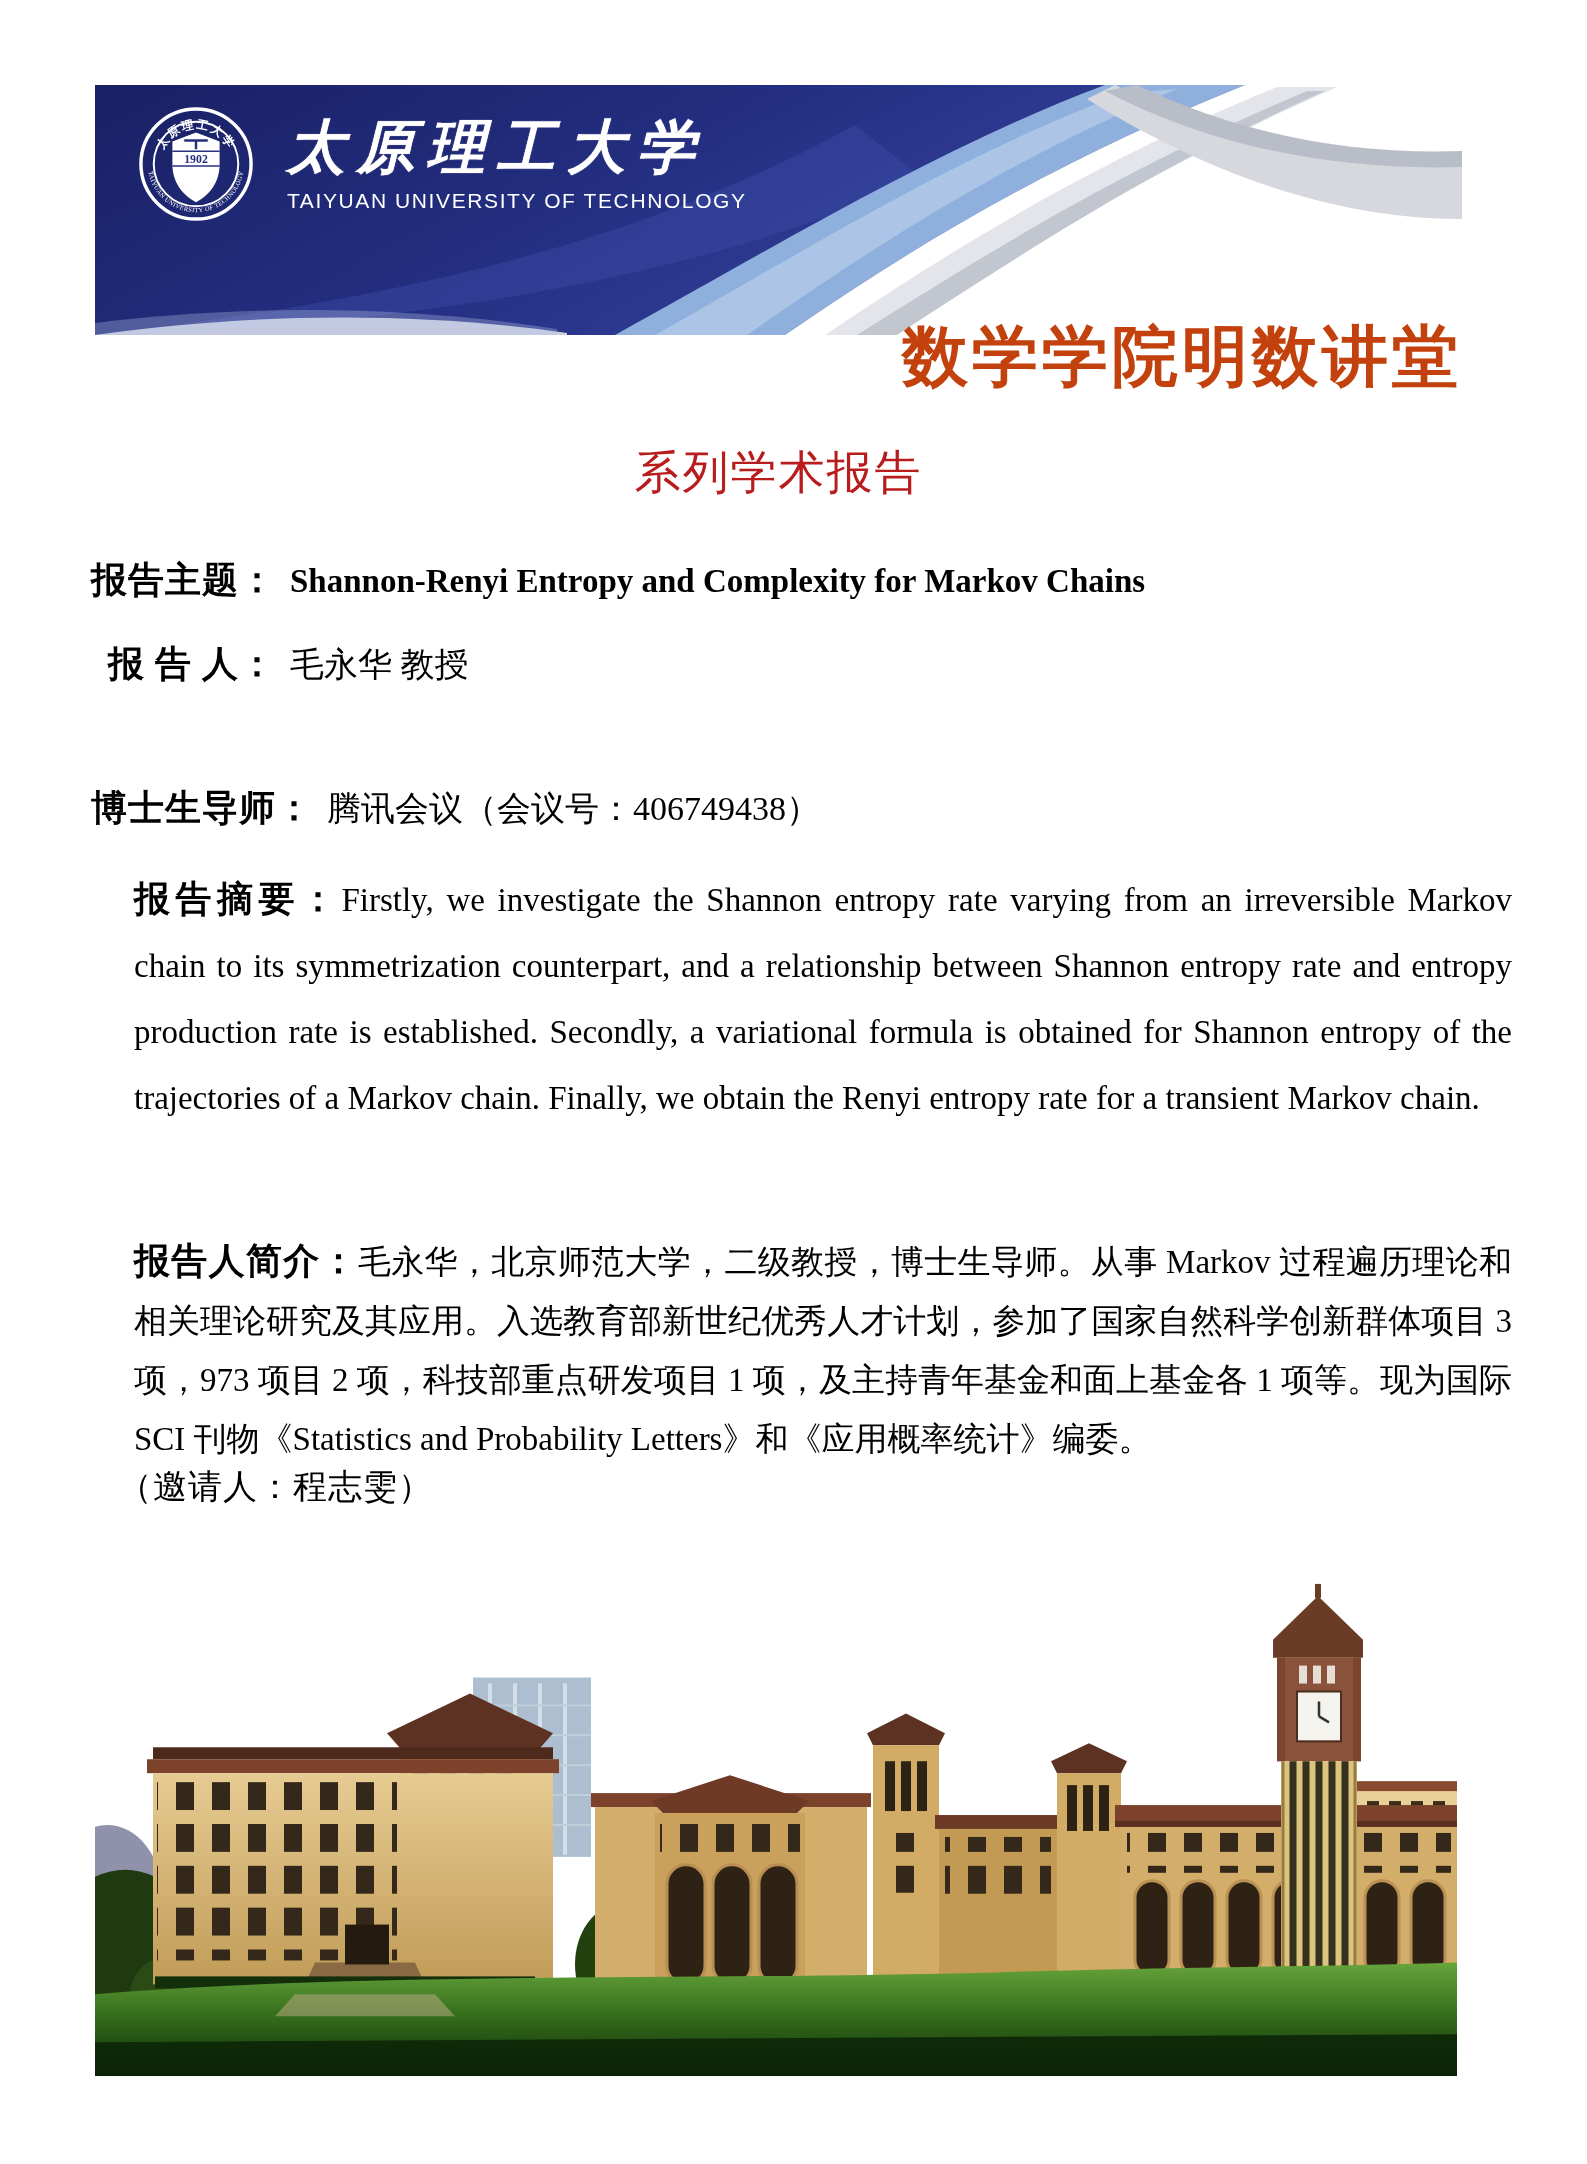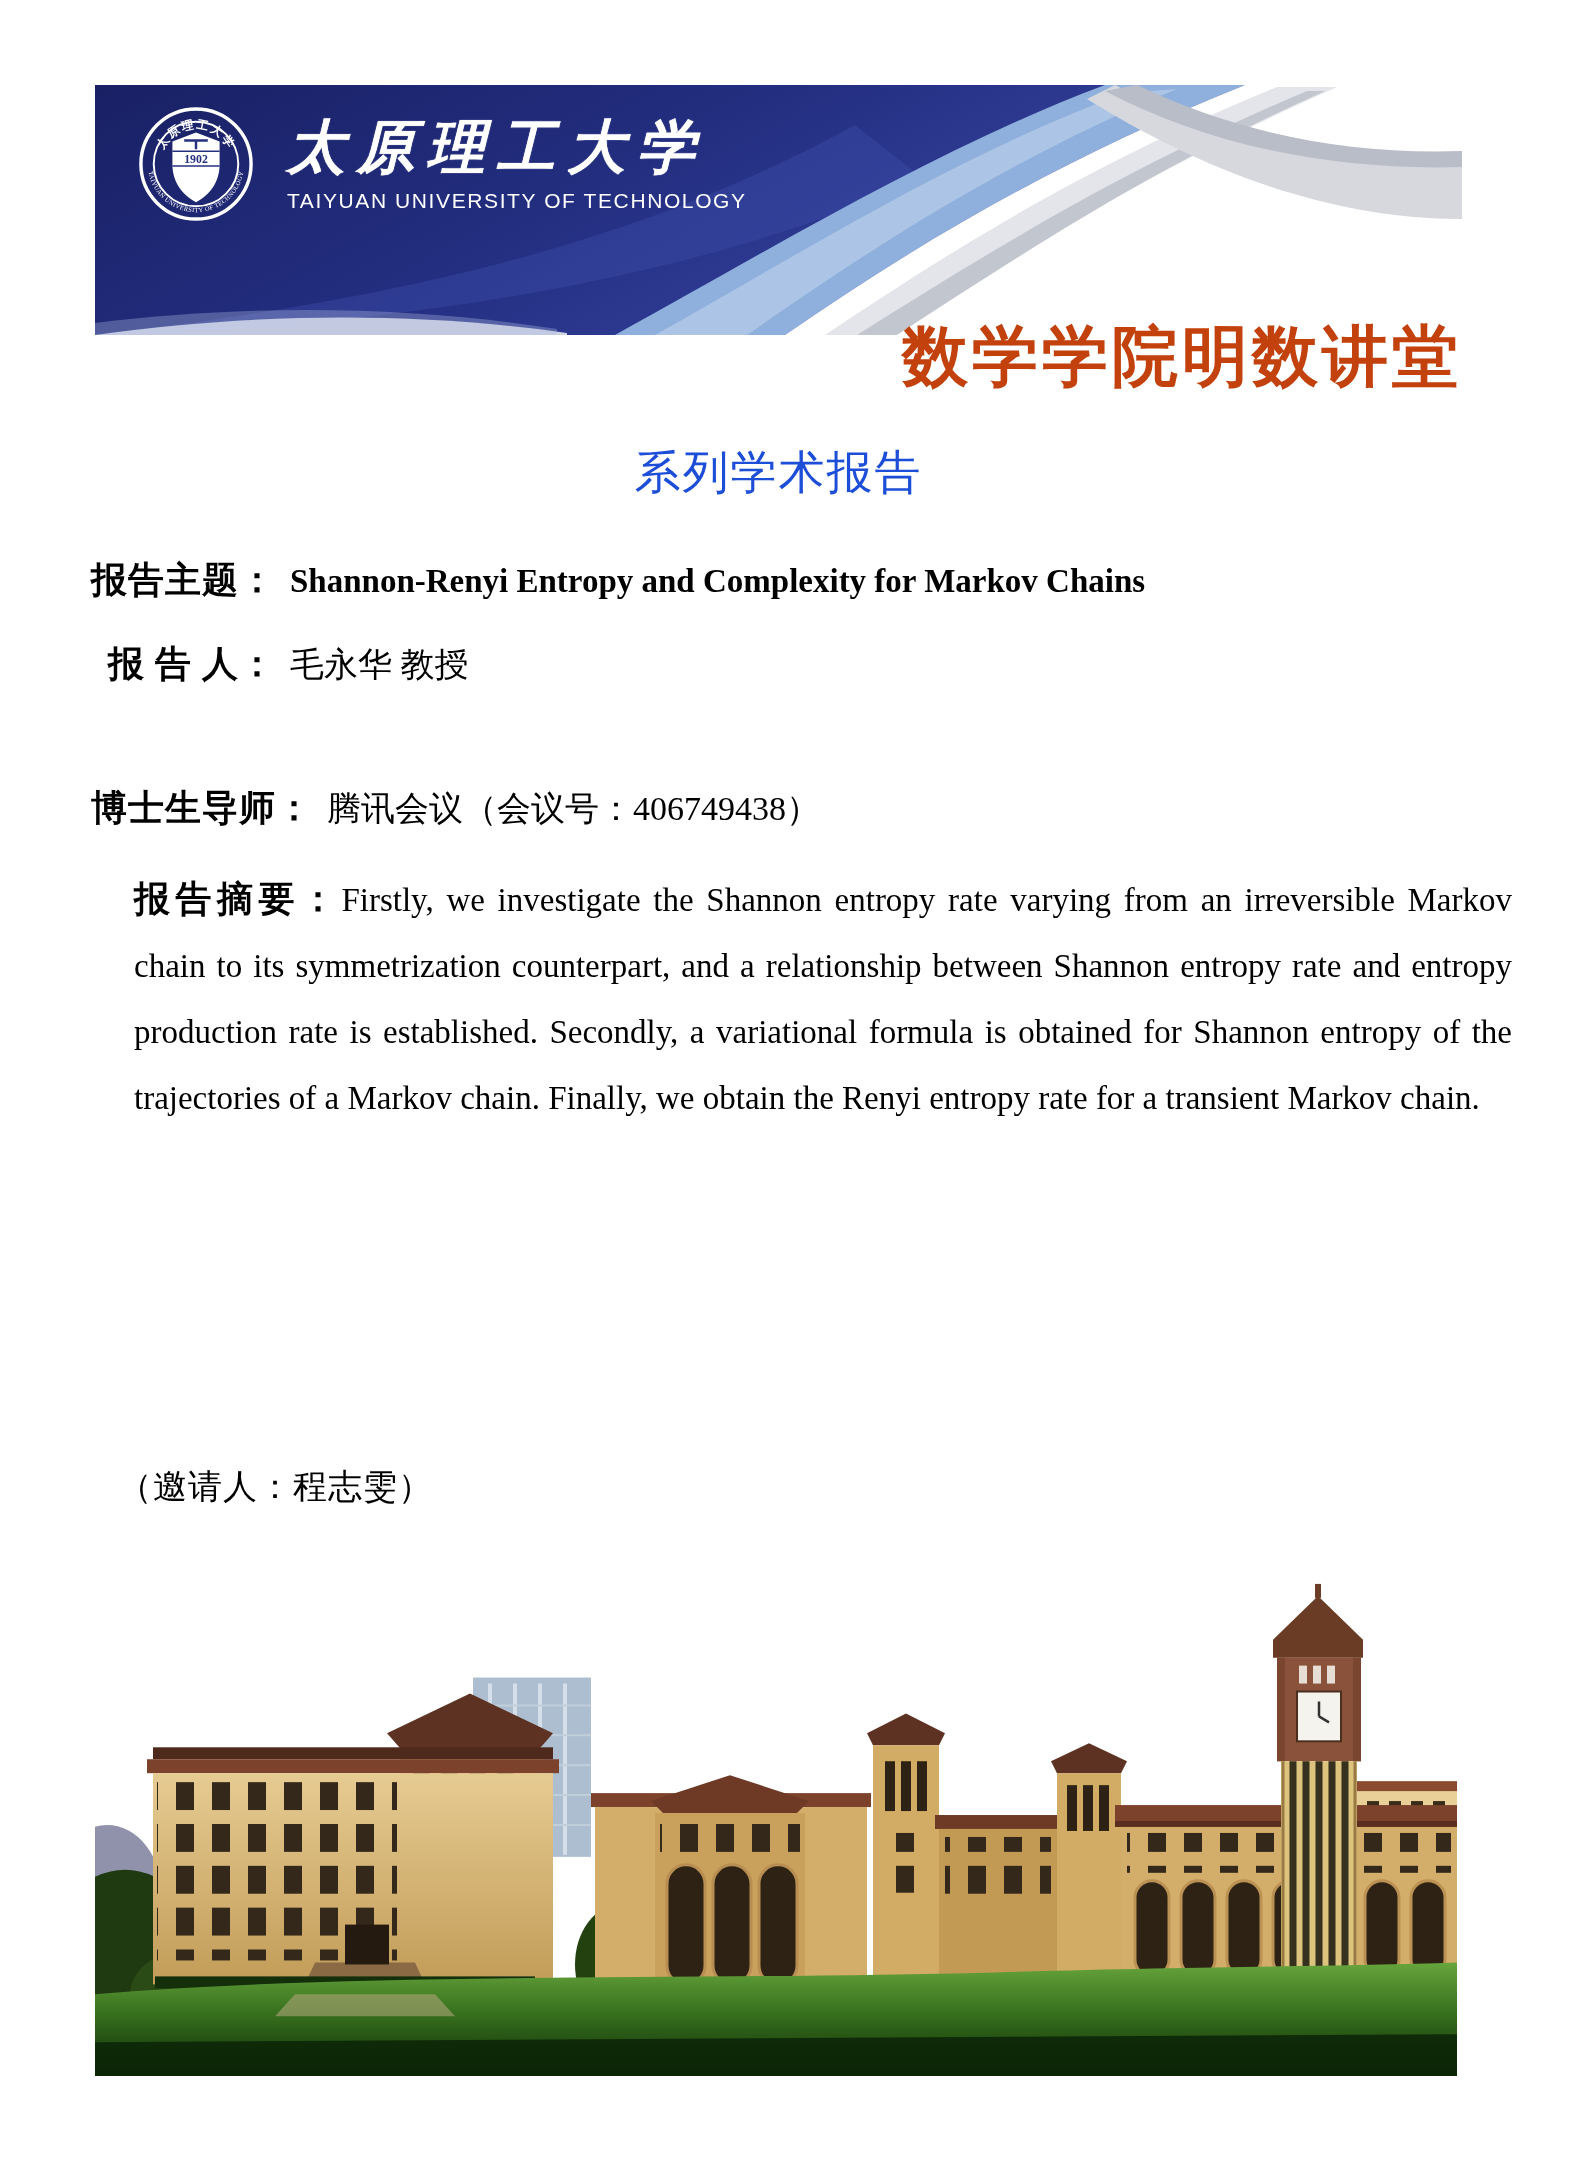--- a/index.html
+++ b/index.html
@@ -11,21 +11,21 @@
   .banner-svg{position:absolute;left:0;top:0;width:100%;height:100%;display:block;}
   .seal{position:absolute;left:42px;top:20px;width:118px;height:118px;}
   .uni-names{position:absolute;left:192px;top:32px;}
   .uni-zh{font-size:58px;line-height:62px;color:#fff;font-weight:bold;font-style:italic;letter-spacing:12px;white-space:nowrap;text-shadow:0 0 1px #fff;}
   .uni-en{margin-top:10px;font-family:"Liberation Sans","DejaVu Sans",sans-serif;font-size:21px;letter-spacing:1.6px;color:#fff;white-space:nowrap;}
 
   
   .main-title{position:absolute;left:95px;top:312px;width:1367px;text-align:right;
     font-size:66px;font-weight:bold;color:#c2410c;letter-spacing:4px;white-space:nowrap;}
   .subtitle{position:absolute;left:95px;top:442px;width:1367px;text-align:center;
-    font-size:46px;color:#1d4ed8;letter-spacing:2px;white-space:nowrap;}
+    font-size:46px;color:#b91c1c;letter-spacing:2px;white-space:nowrap;}
 
   
   .detail{position:absolute;left:91px;width:1378px;white-space:nowrap;}
   .detail .lbl{font-size:36px;font-weight:bold;letter-spacing:1px;}
   .detail .val{font-size:34px;margin-left:14px;}
   .row-topic{top:556px;}
   .row-topic .val{font-weight:bold;font-size:33px;}
   .row-speaker{top:640px;margin-left:17px;}
   .row-time{top:712px;}
   .row-venue{top:784px;}
@@ -101,20 +101,21 @@
   </div>
   <div class="detail row-speaker">
     <span class="lbl">报 告 人：</span><span class="val">毛永华 教授</span>
   </div>
   <div class="detail row-venue">
     <span class="lbl">博士生导师：</span><span class="val">腾讯会议（会议号：406749438）</span>
   </div>
 
   <p class="para abstract"><span class="lbl">报告摘要：</span><span>Firstly, we investigate the Shannon entropy rate varying from an irreversible Markov chain to its symmetrization counterpart, and a relationship between Shannon entropy rate and entropy production rate is established. Secondly, a variational formula is obtained for Shannon entropy of the trajectories of a Markov chain. Finally, we obtain the Renyi entropy rate for a transient Markov chain.</span></p>
 
+  <p class="para bio"><span class="lbl">报告人简介：</span><span>毛永华，北京师范大学，二级教授，博士生导师。从事 Markov 过程遍历理论和相关理论研究及其应用。入选教育部新世纪优秀人才计划，参加了国家自然科学创新群体项目 3 项，973 项目 2 项，科技部重点研发项目 1 项，及主持青年基金和面上基金各 1 项等。现为国际 SCI 刊物《Statistics and Probability Letters》和《应用概率统计》编委。</span></p>
 
   <div class="inviter">（邀请人：程志雯）</div>
 
   <div class="photo">
     <svg viewBox="0 0 1362 512" preserveAspectRatio="none">
       <defs>
         <linearGradient id="lawn" x1="0" y1="0" x2="0" y2="1">
           <stop offset="0" stop-color="#67a53c"></stop>
           <stop offset="0.45" stop-color="#37701d"></stop>
           <stop offset="1" stop-color="#0d2a08"></stop>

